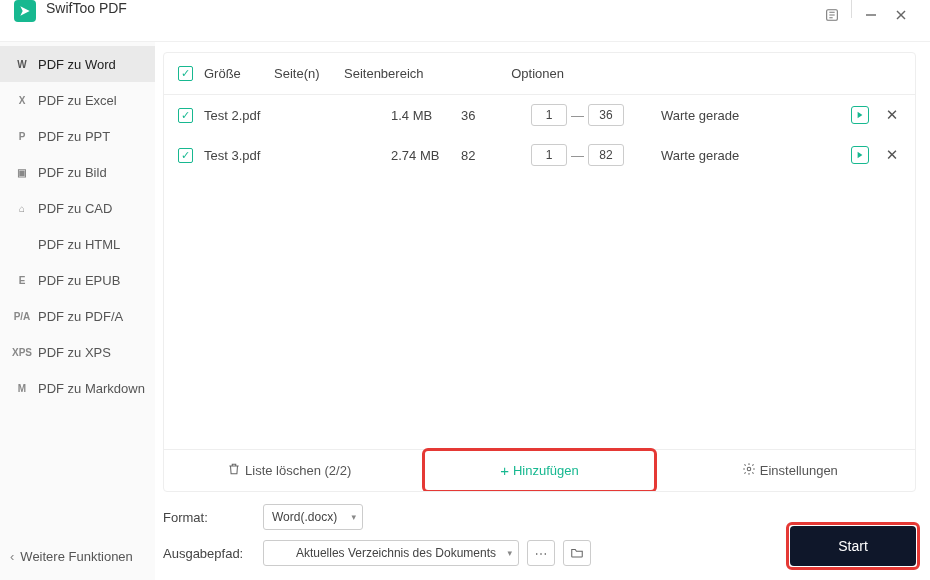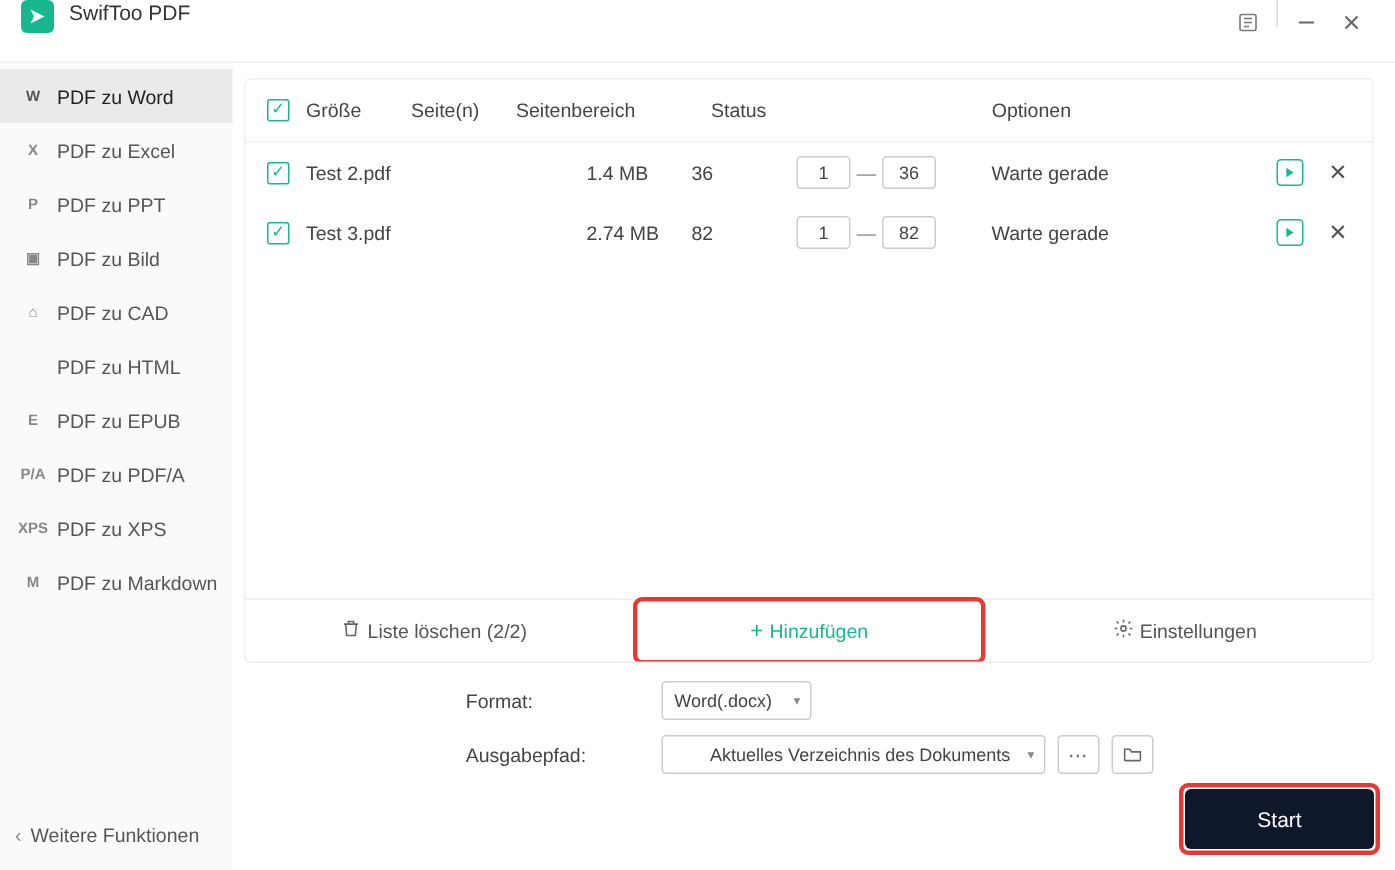--- a/index.html
+++ b/index.html
@@ -45,25 +45,25 @@
 .play-icon { width: 18px; height: 18px; border: 1.5px solid #17b890; border-radius: 3px; display: flex; align-items: center; justify-content: center; cursor: pointer; }
 .play-icon svg { width: 8px; height: 8px; }
 .x-icon { width: 18px; height: 18px; display: flex; align-items: center; justify-content: center; cursor: pointer; color: #555; font-size: 15px; }
 
 .toolbar { display: flex; border-top: 1px solid #eee; height: 42px; }
 .toolbar .tb-btn { flex: 1; display: flex; align-items: center; justify-content: center; gap: 4px; cursor: pointer; color: #555; font-size: 13px; }
 .toolbar .tb-btn.add { color: #17b890; }
 .toolbar .tb-btn.highlight { position: relative; }
 .toolbar .highlight-box { position: absolute; inset: -2px 8px -2px 8px; border: 3px solid #e53935; border-radius: 6px; pointer-events: none; }
 
-.footer { margin-top: 12px; display: flex; align-items: center; gap: 10px; flex-direction: column; }
+.footer { margin-top: 12px; display: flex; align-items: center; gap: 10px; }
 .footer-left { display: flex; flex-direction: column; gap: 10px; flex: 1; }
 .footer-row { display: flex; align-items: center; gap: 8px; }
 .footer-label { width: 92px; color: #444; }
-.dropdown { height: 26px; border: 1px solid #ccc; border-radius: 3px; padding: 0 22px 0 8px; display: flex; align-items: center; position: relative; font-size: 12px; color: #444; cursor: pointer; background: #fff; margin-left: 30px; }
+.dropdown { height: 26px; border: 1px solid #ccc; border-radius: 3px; padding: 0 22px 0 8px; display: flex; align-items: center; position: relative; font-size: 12px; color: #444; cursor: pointer; background: #fff; }
 .dropdown .caret { position: absolute; right: 6px; font-size: 9px; color: #888; }
 .icon-btn { width: 28px; height: 26px; border: 1px solid #ccc; border-radius: 3px; display: flex; align-items: center; justify-content: center; cursor: pointer; color: #666; font-size: 13px; }
 
 .start-btn { width: 126px; height: 40px; background: #0f172a; color: #fff; border-radius: 4px; display: flex; align-items: center; justify-content: center; font-size: 14px; cursor: pointer; position: relative; align-self: flex-end; }
 .start-highlight { position: absolute; inset: -4px; border: 3px solid #e53935; border-radius: 6px; pointer-events: none; }
 
 </style>
 </head>
 <body>
 
@@ -147,21 +147,20 @@
 
   <div class="content">
     <div class="table-wrap">
       <div class="thead">
         <div class="col-check">
           <div class="checkbox">✓</div>
         </div>
         <div class="col-size">Größe</div>
         <div class="col-pages">Seite(n)</div>
         <div class="col-range">Seitenbereich</div>
-        <div class="col-status">Status</div>
         <div class="col-options" style="justify-content:flex-end;">Optionen</div>
       </div>
       <div id="table-body">
           <div class="trow">
     <div class="col-check">
               <div class="checkbox">✓</div>
             </div>
     <div class="col-name">Test 2.pdf</div>
     <div class="col-size">1.4 MB</div>
     <div class="col-pages">36</div>

